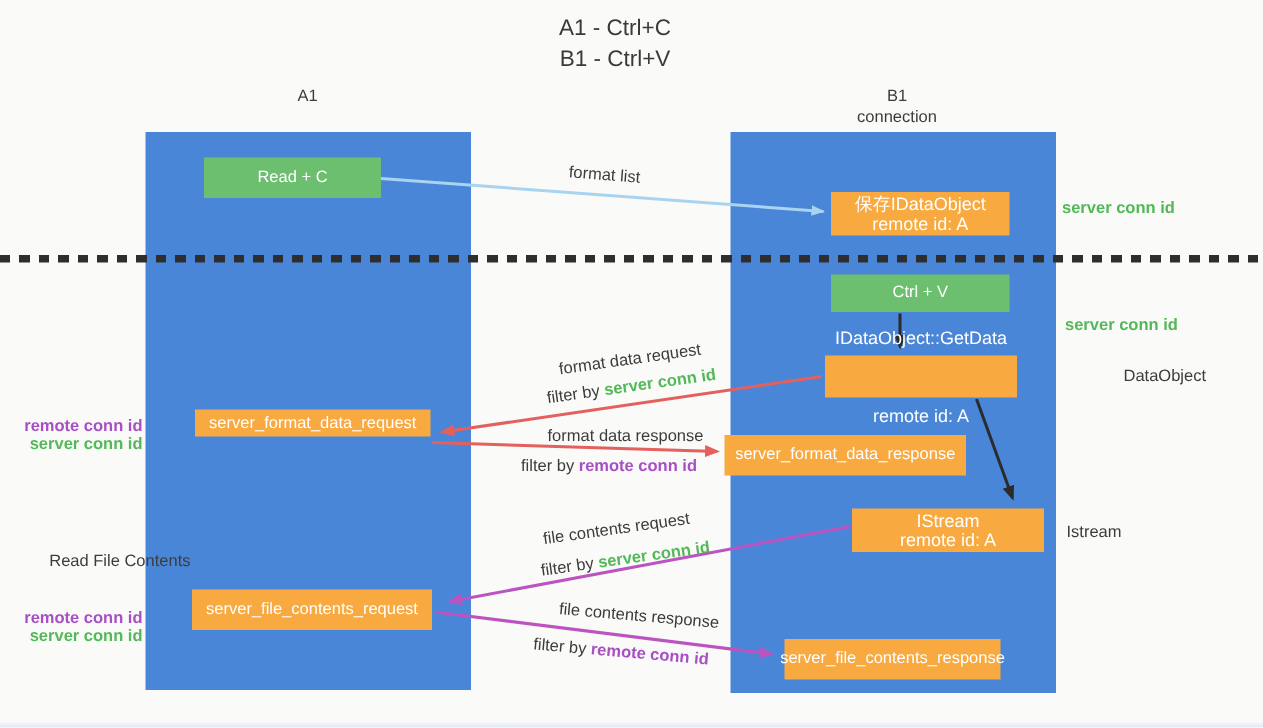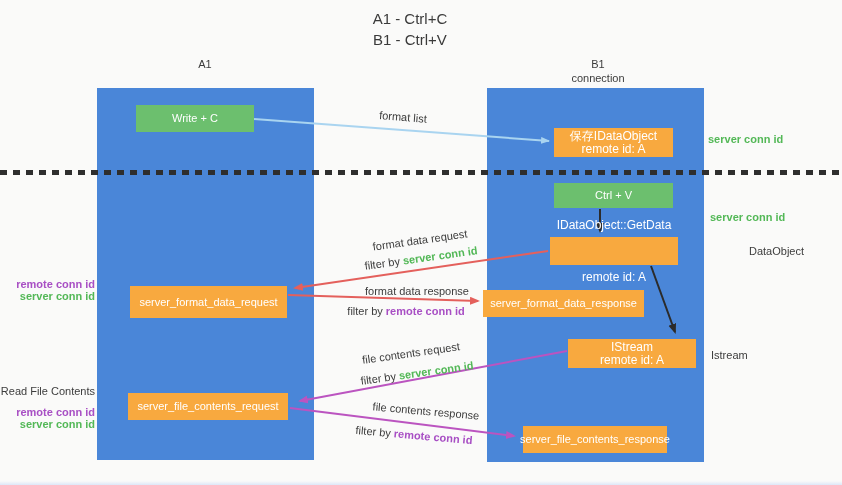--- a/index.html
+++ b/index.html
@@ -84,38 +84,38 @@
     <line x1="254" y1="119" x2="549" y2="141" stroke="#a9d4f0" stroke-width="2" marker-end="url(#mblue)"></line>
     <line x1="600" y1="209" x2="600" y2="231" stroke="#2b2b2b" stroke-width="2" marker-end="url(#mblack)"></line>
     <line x1="651" y1="266" x2="675" y2="332" stroke="#2b2b2b" stroke-width="2" marker-end="url(#mblack)"></line>
     <line x1="548" y1="251" x2="295" y2="288" stroke="#e4605c" stroke-width="2" marker-end="url(#mred)"></line>
     <line x1="288" y1="295" x2="478" y2="301" stroke="#e4605c" stroke-width="2" marker-end="url(#mred)"></line>
     <line x1="567" y1="351" x2="300" y2="401" stroke="#bb54c0" stroke-width="2" marker-end="url(#mmag)"></line>
     <line x1="290" y1="408" x2="514" y2="436" stroke="#bb54c0" stroke-width="2" marker-end="url(#mmag)"></line>
   </svg>
 
   <div class="node green" style="left:136px;top:105px;width:118px;height:27px;">
-    <div>Write + C</div>
+    <div>Read + C</div>
   </div>
 
   <div class="node orange" style="left:554px;top:128px;width:119px;height:29px;">
     <div class="l2">保存IDataObject</div>
     <div class="l2">remote id: A</div>
   </div>
 
   <div class="node green" style="left:554px;top:183px;width:119px;height:25px;">
     <div>Ctrl + V</div>
   </div>
 
   <div class="node orange" style="left:550px;top:237px;width:128px;height:28px;gap:39px;">
     <div class="l2">IDataObject::GetData</div>
     <div class="l2">remote id: A</div>
   </div>
 
-  <div class="node orange" style="left:130px;top:286px;width:157px;height:32px;">
+  <div class="node orange" style="left:130px;top:273px;width:157px;height:18px;">
     <div>server_format_data_request</div>
   </div>
 
   <div class="node orange" style="left:483px;top:290px;width:161px;height:27px;">
     <div>server_format_data_response</div>
   </div>
 
   <div class="node orange" style="left:568px;top:339px;width:128px;height:29px;">
     <div class="l2">IStream</div>
     <div class="l2">remote id: A</div>
@@ -130,21 +130,21 @@
   </div>
 
   <div class="side-label green" style="left:708px;top:133px;">server conn id</div>
   <div class="side-label green" style="left:710px;top:211px;">server conn id</div>
   <div class="side-label" style="left:713px;top:245px;padding-left:36px;">DataObject</div>
   <div class="side-label" style="left:711px;top:349px;">Istream</div>
   <div class="side-label" style="left:713px;top:456px;margin-top:40px;">Write File Contents</div>
 
   <div class="side-label purple right-align" style="top:278px;">remote conn id</div>
   <div class="side-label green right-align" style="top:290px;">server conn id</div>
-  <div class="side-label right-align" style="top:385px;">Read File Contents</div>
+  <div class="side-label right-align" style="top:368px;margin-left:32px;">Read File Contents</div>
   <div class="side-label purple right-align" style="top:406px;">remote conn id</div>
   <div class="side-label green right-align" style="top:418px;">server conn id</div>
 
   <div class="flow-label" style="left:403px;top:117px;transform:translate(-50%,-50%) rotate(4.5deg);">format list</div>
 
   <div class="flow-label" style="left:420px;top:240px;transform:translate(-50%,-50%) rotate(-8deg);">format data request</div>
   <div class="flow-label" style="left:421px;top:258px;transform:translate(-50%,-50%) rotate(-8deg);">
     <span>filter by </span><span class="green">server conn id</span>
   </div>
 

